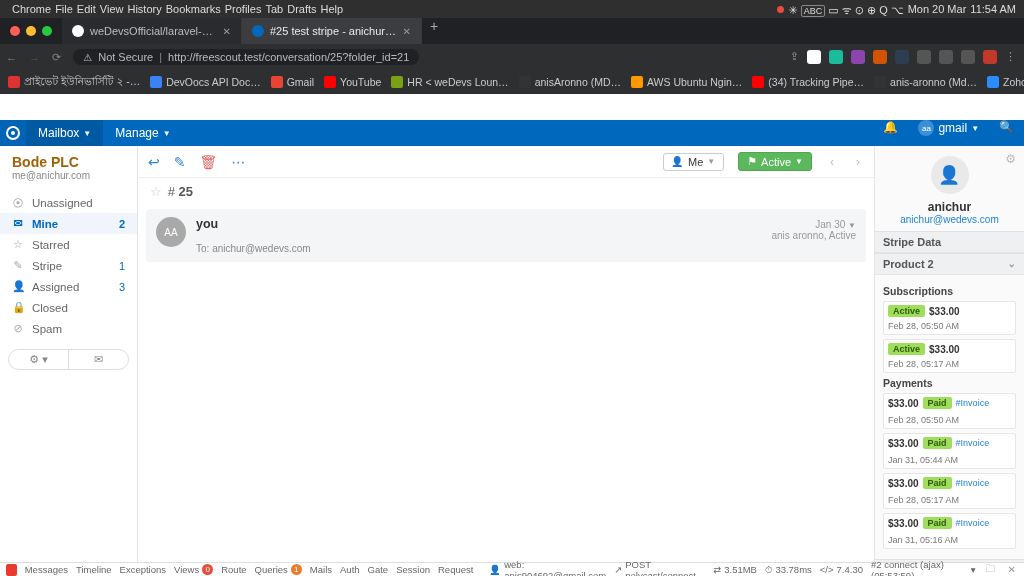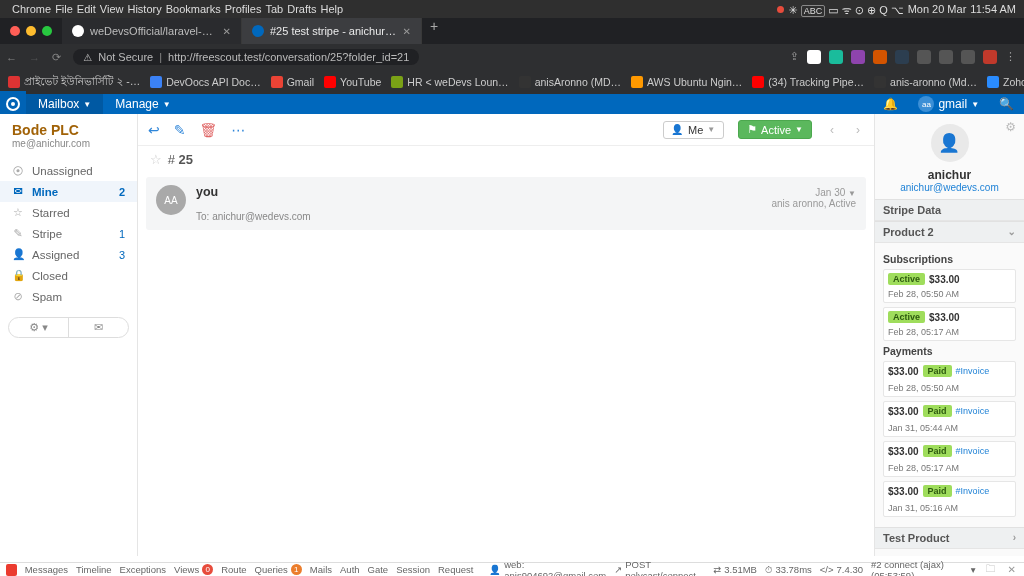--- a/index.html
+++ b/index.html
@@ -34,21 +34,21 @@
   .urlbar .exticons { display:flex; gap:8px; padding-right:8px; }
   .urlbar .ext { width:14px;height:14px;border-radius:3px;background:#555; }
 
   
   .bmbar { height: 24px; background:#2e2f31; display:flex; align-items:center; gap:10px; padding:0 8px; color:#ccc; font-size:10.5px; overflow:hidden; }
   .bm { display:flex; align-items:center; gap:4px; white-space:nowrap; }
   .bm .ico { width:12px;height:12px;border-radius:2px; display:inline-block; }
   .bmspacer { flex:1; }
 
   
-  .apphdr { height: 20px; background:#0068bd; color:#fff; display:flex; align-items:center; font-size:12px; }
+  .apphdr { height: 26px; background:#0068bd; color:#fff; display:flex; align-items:flex-start; font-size:12px;margin-top:26px; }
   .apphdr .logo { width:26px; height:26px; display:flex; align-items:center; justify-content:center; background:#0063b5; }
   .apphdr .dd { padding:0 12px; height:100%; display:flex; align-items:center; gap:4px; }
   .apphdr .dd.active { background:#0059a3; }
   .apphdr .spacer { flex:1; }
   .apphdr .ritem { padding:0 10px; display:flex; align-items:center; gap:4px; }
   .apphdr .avatar { width:16px;height:16px;border-radius:50%;background:#3b8fd6;color:#fff;font-size:8px;display:flex;align-items:center;justify-content:center; }
 
   
   .app { display:flex; height: calc(576px - 18px - 26px - 26px - 24px - 26px - 14px); }
 

